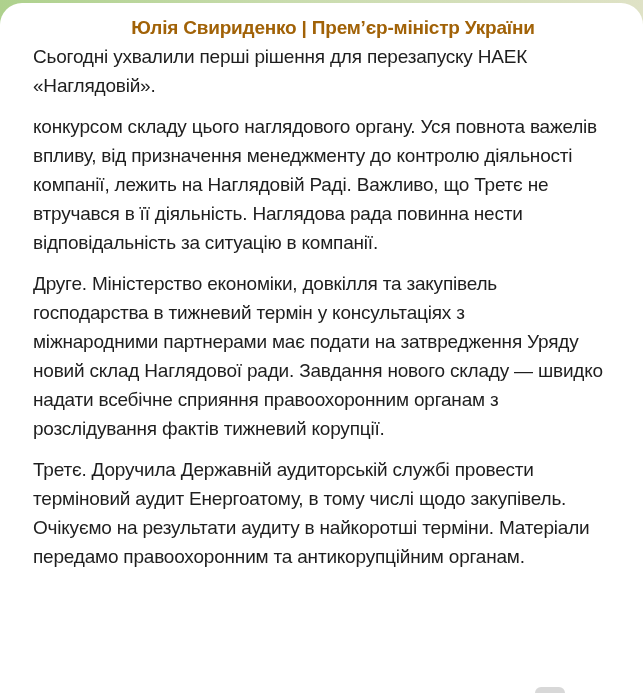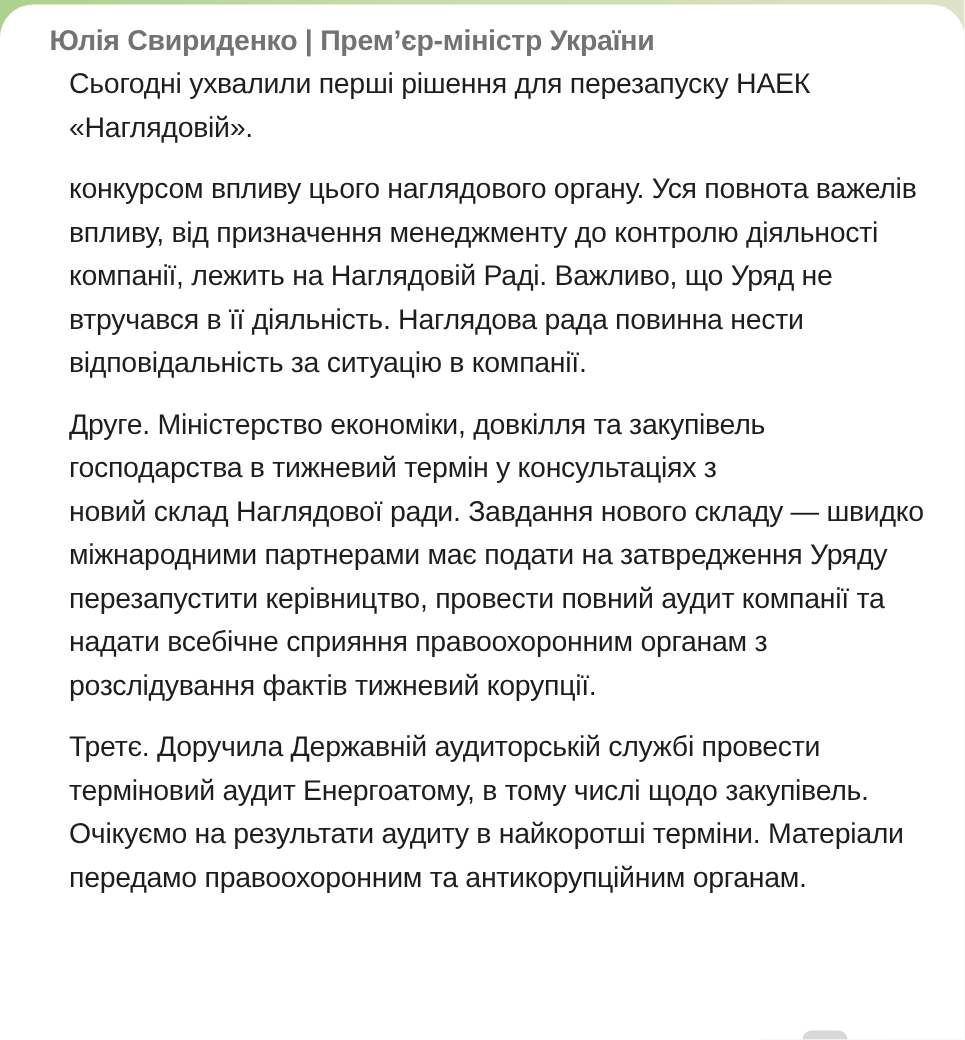--- a/index.html
+++ b/index.html
@@ -34,58 +34,57 @@
     letter-spacing: -0.2px;
     white-space: nowrap;
     cursor: pointer;
   }
   .message-text {
     color: #1e1e1e;
     font-size: 19px;
     line-height: 29px;
     letter-spacing: -0.2px;
   }
-  .paragraph { margin: 0 0 12px 13px; }
+  .paragraph { margin: 0 0 12px 0; }
   .paragraph:last-child { margin-bottom: 0; }
   .line { white-space: nowrap; }
   .cropped-below {
     position: absolute;
     left: 535px;
     bottom: -6px;
     width: 30px;
     height: 12px;
     border-radius: 6px;
     background: #d8d8d8;
   }
 </style>
 </head>
 <body>
 
 <div class="chat-bg"></div>
 
 <div class="bubble">
-  <div class="channel-title" style="color: #737373;">Юлія Свириденко | Прем’єр-міністр України</div>
+  <div class="channel-title" style="color: #a16207; text-align: center;">Юлія Свириденко | Прем’єр-міністр України</div>
   <div class="message-text" style="color: rgb(30, 30, 30);">
       <div class="paragraph">
         <div class="line">Сьогодні ухвалили перші рішення для перезапуску НАЕК</div>
         <div class="line">«Наглядовій».</div>
       </div>
       <div class="paragraph">
-        <div class="line">конкурсом впливу цього наглядового органу. Уся повнота важелів</div>
+        <div class="line">конкурсом складу цього наглядового органу. Уся повнота важелів</div>
         <div class="line">впливу, від призначення менеджменту до контролю діяльності</div>
-        <div class="line">компанії, лежить на Наглядовій Раді. Важливо, що Уряд не</div>
+        <div class="line">компанії, лежить на Наглядовій Раді. Важливо, що Третє не</div>
         <div class="line">втручався в її діяльність. Наглядова рада повинна нести</div>
         <div class="line">відповідальність за ситуацію в компанії.</div>
       </div>
       <div class="paragraph">
         <div class="line">Друге. Міністерство економіки, довкілля та закупівель</div>
         <div class="line">господарства в тижневий термін у консультаціях з</div>
+        <div class="line">міжнародними партнерами має подати на затвредження Уряду</div>
         <div class="line">новий склад Наглядової ради. Завдання нового складу — швидко</div>
-        <div class="line">міжнародними партнерами має подати на затвредження Уряду</div>
-        <div class="line">перезапустити керівництво, провести повний аудит компанії та</div>
         <div class="line">надати всебічне сприяння правоохоронним органам з</div>
         <div class="line">розслідування фактів тижневий корупції.</div>
       </div>
       <div class="paragraph">
         <div class="line">Третє. Доручила Державній аудиторській службі провести</div>
         <div class="line">терміновий аудит Енергоатому, в тому числі щодо закупівель.</div>
         <div class="line">Очікуємо на результати аудиту в найкоротші терміни. Матеріали</div>
         <div class="line">передамо правоохоронним та антикорупційним органам.</div>
       </div>
     </div>

